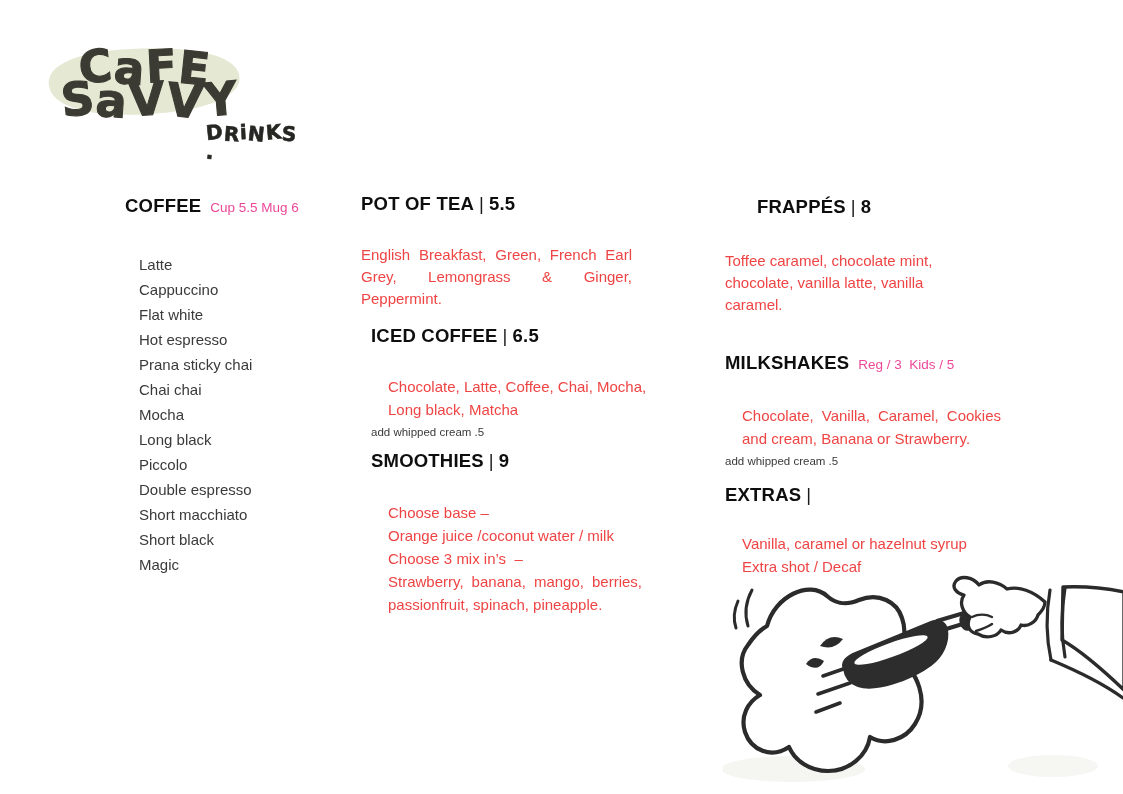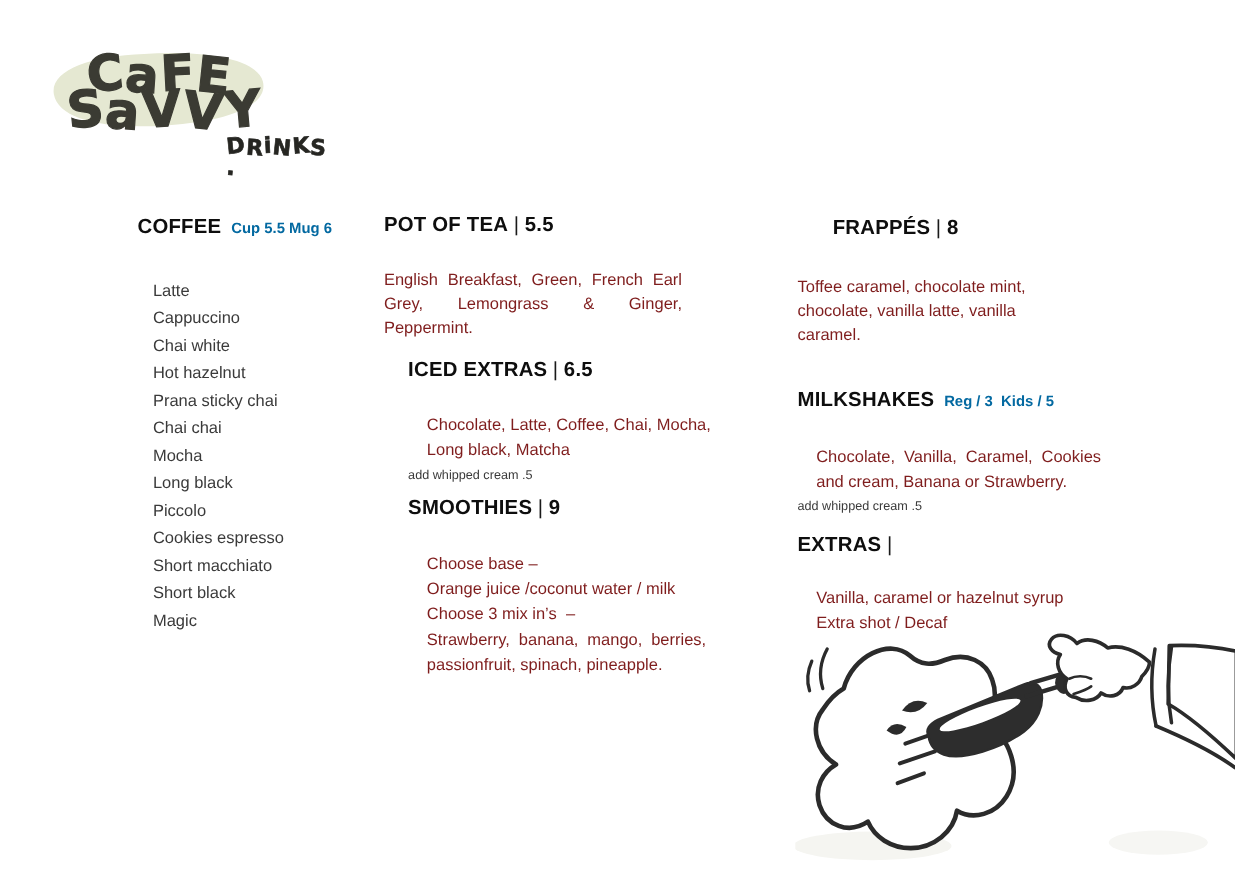--- a/index.html
+++ b/index.html
@@ -16,33 +16,33 @@
   #logo-tagline{position:absolute;left:173px;top:81px;font-family:"DejaVu Sans",sans-serif;
                 font-weight:800;color:#262622;-webkit-text-stroke:.6px #262622;
                 font-size:20px;letter-spacing:1px;line-height:1;}
   .logo-word span,#logo-tagline span{display:inline-block;}
 
   
   .sec{position:absolute;}
   .sec-header{font-weight:700;font-size:18.5px;line-height:22px;color:#0e0e0e;
               letter-spacing:.2px;white-space:pre;}
   .sec-header .divider{font-weight:300;color:#1a1a1a;padding:0 5px;}
-  .sec-header .price-note{font-weight:700;font-size:13.5px;color:#0369a1;
+  .sec-header .price-note{font-weight:400;font-size:13.5px;color:#ec4899;
                           letter-spacing:0;margin-left:9px;white-space:pre;text-align:center;}
-  .body-line{font-size:15px;color:#7f1d1d;white-space:pre;}
+  .body-line{font-size:15px;color:#ef4444;white-space:pre;}
   .lh22 .body-line{line-height:22px;}
   .lh23 .body-line{line-height:23px;margin-left:17px;}
   .justify-line{white-space:normal;text-align:justify;text-align-last:justify;}
   .note{font-size:11.5px;color:#3a3a3a;line-height:14px;margin-top:4px;white-space:pre;}
 
   #sec-coffee{left:125px;top:195px;width:250px;}
   #coffee-items{margin-top:11px;margin-left:14px;}
   .coffee-item{font-size:15px;color:#3a3a3a;height:25px;line-height:25px;white-space:pre;}
 
-  #sec-tea{left:349px;top:193px;width:271px;}
+  #sec-tea{left:361px;top:193px;width:271px;}
   #sec-tea .sec-header{margin-bottom:7px;}
   #sec-iced{left:371px;top:325px;width:271px;}
   #sec-iced .sec-header{margin-bottom:6px;}
   #sec-smoothies{left:371px;top:450px;width:271px;}
   #sec-smoothies .sec-header{margin-bottom:7px;}
 
   #sec-frappes{left:725px;top:196px;width:276px;}
   #sec-frappes .sec-header{margin-bottom:10px;margin-left:32px;}
   #sec-milkshakes{left:725px;top:352px;width:276px;}
   #sec-milkshakes .sec-header{margin-bottom:6px;}
@@ -65,44 +65,44 @@
     <div class="logo-word" id="logo-line2"><span style="transform: rotate(-6deg) translateY(-1px);">S</span><span style="transform: rotate(4deg) translateY(1px);">a</span><span style="transform: rotate(-3deg) translateY(-1px);">V</span><span style="transform: rotate(6deg) translateY(1px);">V</span><span style="transform: rotate(-5deg) translateY(-1px);">Y</span></div>
     <div id="logo-tagline"><span style="transform: rotate(-6deg) translateY(-1px);">D</span><span style="transform: rotate(4deg) translateY(1px);">R</span><span style="transform: rotate(-3deg) translateY(-1px);">i</span><span style="transform: rotate(6deg) translateY(1px);">N</span><span style="transform: rotate(-5deg) translateY(-1px);">K</span><span style="transform: rotate(3deg) translateY(1px);">S</span><span style="transform: rotate(5deg) translateY(-1px);">.</span></div>
   </div>
 
   <div class="sec" id="sec-coffee">
     <div class="sec-header"><span>COFFEE</span><span class="price-note">Cup 5.5 Mug 6</span>
     </div>
     <div id="coffee-items">
       <div class="coffee-item">Latte</div>
       <div class="coffee-item">Cappuccino</div>
-      <div class="coffee-item">Chai white</div>
-      <div class="coffee-item">Hot hazelnut</div>
+      <div class="coffee-item">Flat white</div>
+      <div class="coffee-item">Hot espresso</div>
       <div class="coffee-item">Prana sticky chai</div>
       <div class="coffee-item">Chai chai</div>
       <div class="coffee-item">Mocha</div>
       <div class="coffee-item">Long black</div>
       <div class="coffee-item">Piccolo</div>
-      <div class="coffee-item">Cookies espresso</div>
+      <div class="coffee-item">Double espresso</div>
       <div class="coffee-item">Short macchiato</div>
       <div class="coffee-item">Short black</div>
       <div class="coffee-item">Magic</div>
     </div>
   </div>
 
   <div class="sec lh22" id="sec-tea">
     <div class="sec-header"><span>POT OF TEA</span><span class="divider">|</span><span class="price">5.5</span>
     </div>
     <div class="body-line justify-line">English Breakfast, Green, French Earl</div>
     <div class="body-line justify-line">Grey, Lemongrass &amp; Ginger,</div>
     <div class="body-line">Peppermint.</div>
   </div>
 
   <div class="sec lh23" id="sec-iced">
-    <div class="sec-header"><span>ICED EXTRAS</span><span class="divider">|</span><span class="price">6.5</span>
+    <div class="sec-header"><span>ICED COFFEE</span><span class="divider">|</span><span class="price">6.5</span>
     </div>
     <div class="body-line">Chocolate, Latte, Coffee, Chai, Mocha,</div>
     <div class="body-line">Long black, Matcha</div>
     <div class="note">add whipped cream .5</div>
   </div>
 
   <div class="sec lh23" id="sec-smoothies">
     <div class="sec-header"><span>SMOOTHIES</span><span class="divider">|</span><span class="price">9</span>
     </div>
     <div class="body-line">Choose base –</div>

